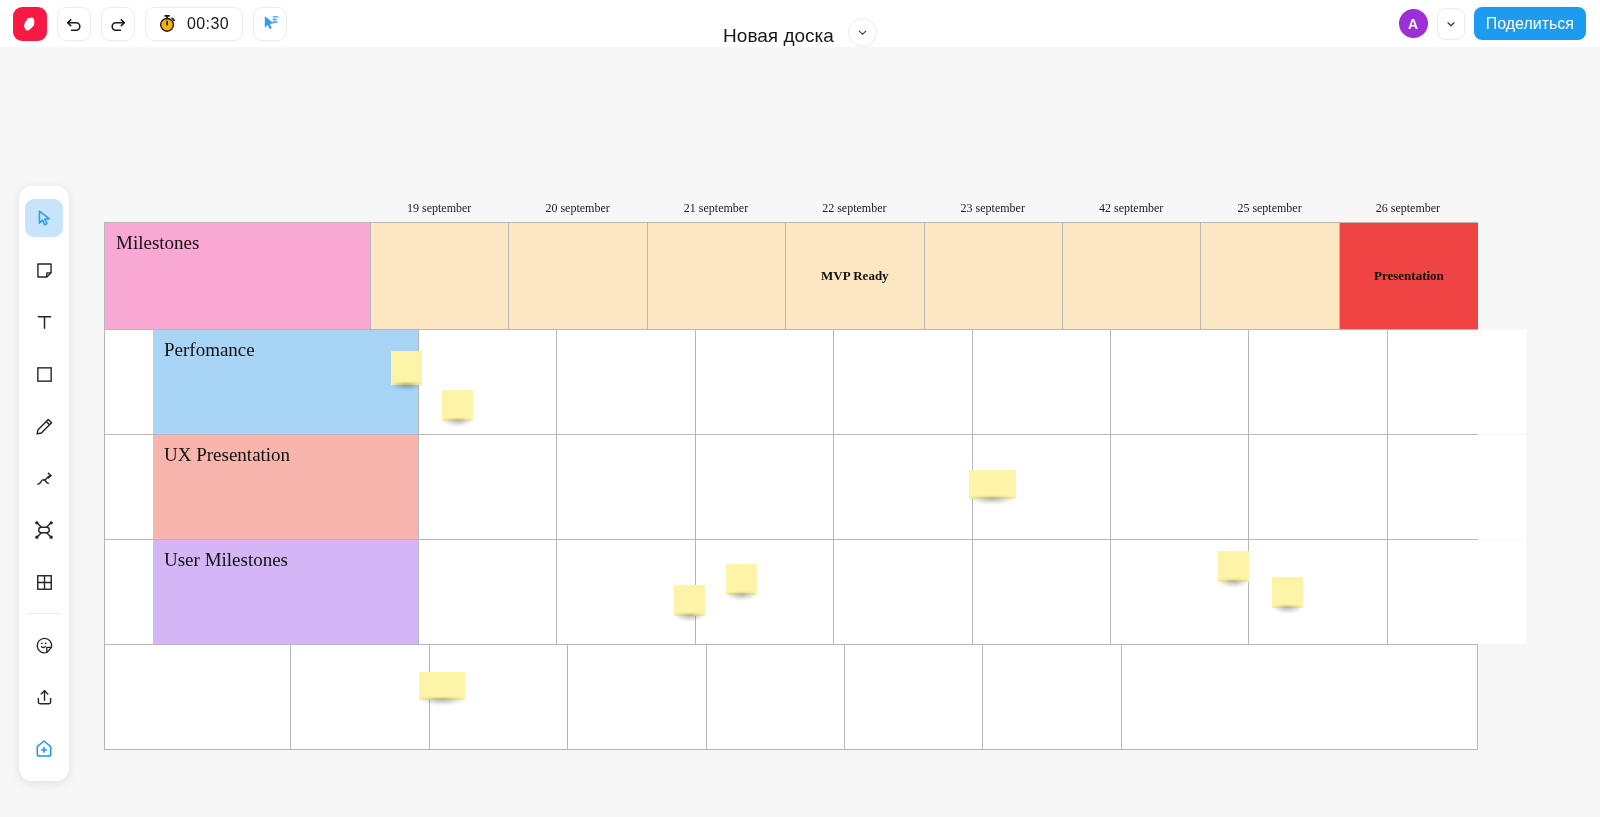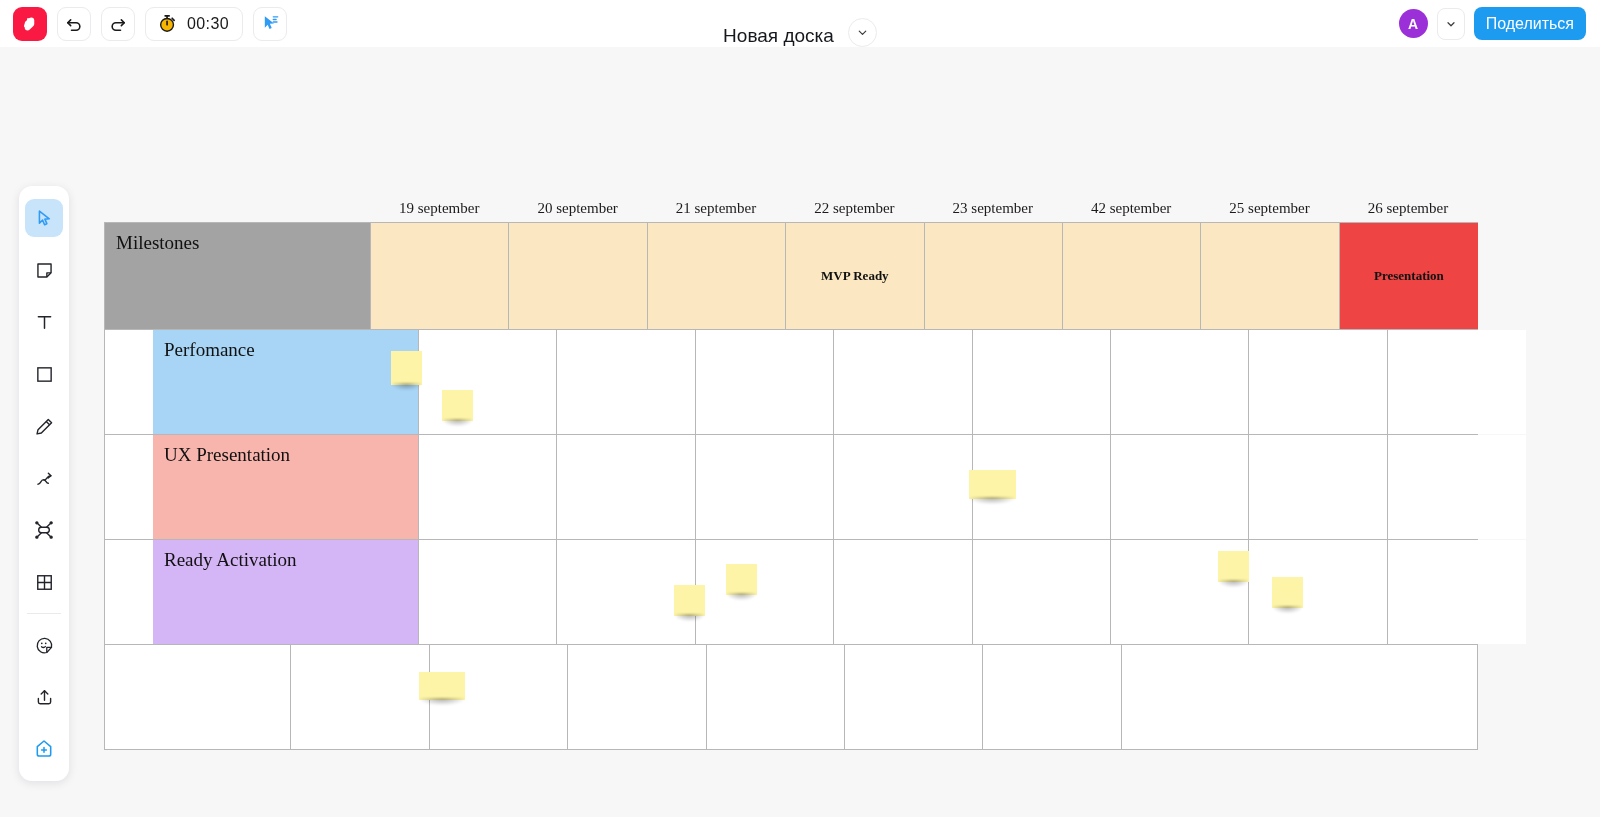--- a/index.html
+++ b/index.html
@@ -121,21 +121,21 @@
   }
   .date-head {
     display: flex;
     height: 27px;
     padding-left: 266px;
   }
   .date-cell {
     width: 138.4px;
     display: flex; align-items: center; justify-content: center;
     font-family: "Liberation Serif", serif;
-    font-size: 15px;
+    font-size: 12px;
     color: #1b1b1b;
   }
   .grid {
     border: 1px solid #b7b7b7;
     border-right: 1px solid #b7b7b7;
     background: #fff;
   }
   .row { display: flex; position: relative; }
   .row + .row { border-top: 1px solid #b7b7b7; padding-left: 48px; }
   .row-head {
@@ -345,21 +345,21 @@
       <div class="date-cell">21 september</div>
       <div class="date-cell">22 september</div>
       <div class="date-cell">23 september</div>
       <div class="date-cell">42 september</div>
       <div class="date-cell">25 september</div>
       <div class="date-cell">26 september</div>
     </div>
 
     <div class="grid" id="grid">
         <div class="row row-milestones">
-          <div class="row-head" style="background: #a3a3a3;">Milestones</div>
+          <div class="row-head" style="background: #f9a8d4;">Milestones</div>
           <div class="row-cells">
             <div class="cell" style="background: rgb(251, 232, 194);"></div>
             <div class="cell" style="background: rgb(251, 232, 194);"></div>
             <div class="cell" style="background: rgb(251, 232, 194);"></div>
             <div class="cell" style="background: rgb(251, 232, 194);">MVP Ready</div>
             <div class="cell" style="background: rgb(251, 232, 194);"></div>
             <div class="cell" style="background: rgb(251, 232, 194);"></div>
             <div class="cell" style="background: rgb(251, 232, 194);"></div>
             <div class="cell" style="background: #ef4444;">Presentation</div>
           </div>
@@ -387,21 +387,21 @@
             <div class="cell" style="background: rgb(255, 255, 255);"></div>
             <div class="cell" style="background: rgb(255, 255, 255);"></div>
             <div class="cell" style="background: rgb(255, 255, 255);"></div>
             <div class="cell" style="background: rgb(255, 255, 255);"></div>
             <div class="cell" style="background: rgb(255, 255, 255);"></div>
             <div class="cell" style="background: rgb(255, 255, 255);"></div>
           </div>
           <div class="note" style="left: 863.6px; top: 35px; width: 47px; height: 29px;"></div>
         </div>
         <div class="row row-std">
-          <div class="row-head" style="background: rgb(212, 181, 245);">Ready Activation</div>
+          <div class="row-head" style="background: rgb(212, 181, 245);">User Milestones</div>
           <div class="row-cells">
             <div class="cell" style="background: rgb(255, 255, 255);"></div>
             <div class="cell" style="background: rgb(255, 255, 255);"></div>
             <div class="cell" style="background: rgb(255, 255, 255);"></div>
             <div class="cell" style="background: rgb(255, 255, 255);"></div>
             <div class="cell" style="background: rgb(255, 255, 255);"></div>
             <div class="cell" style="background: rgb(255, 255, 255);"></div>
             <div class="cell" style="background: rgb(255, 255, 255);"></div>
             <div class="cell" style="background: rgb(255, 255, 255);"></div>
           </div>

